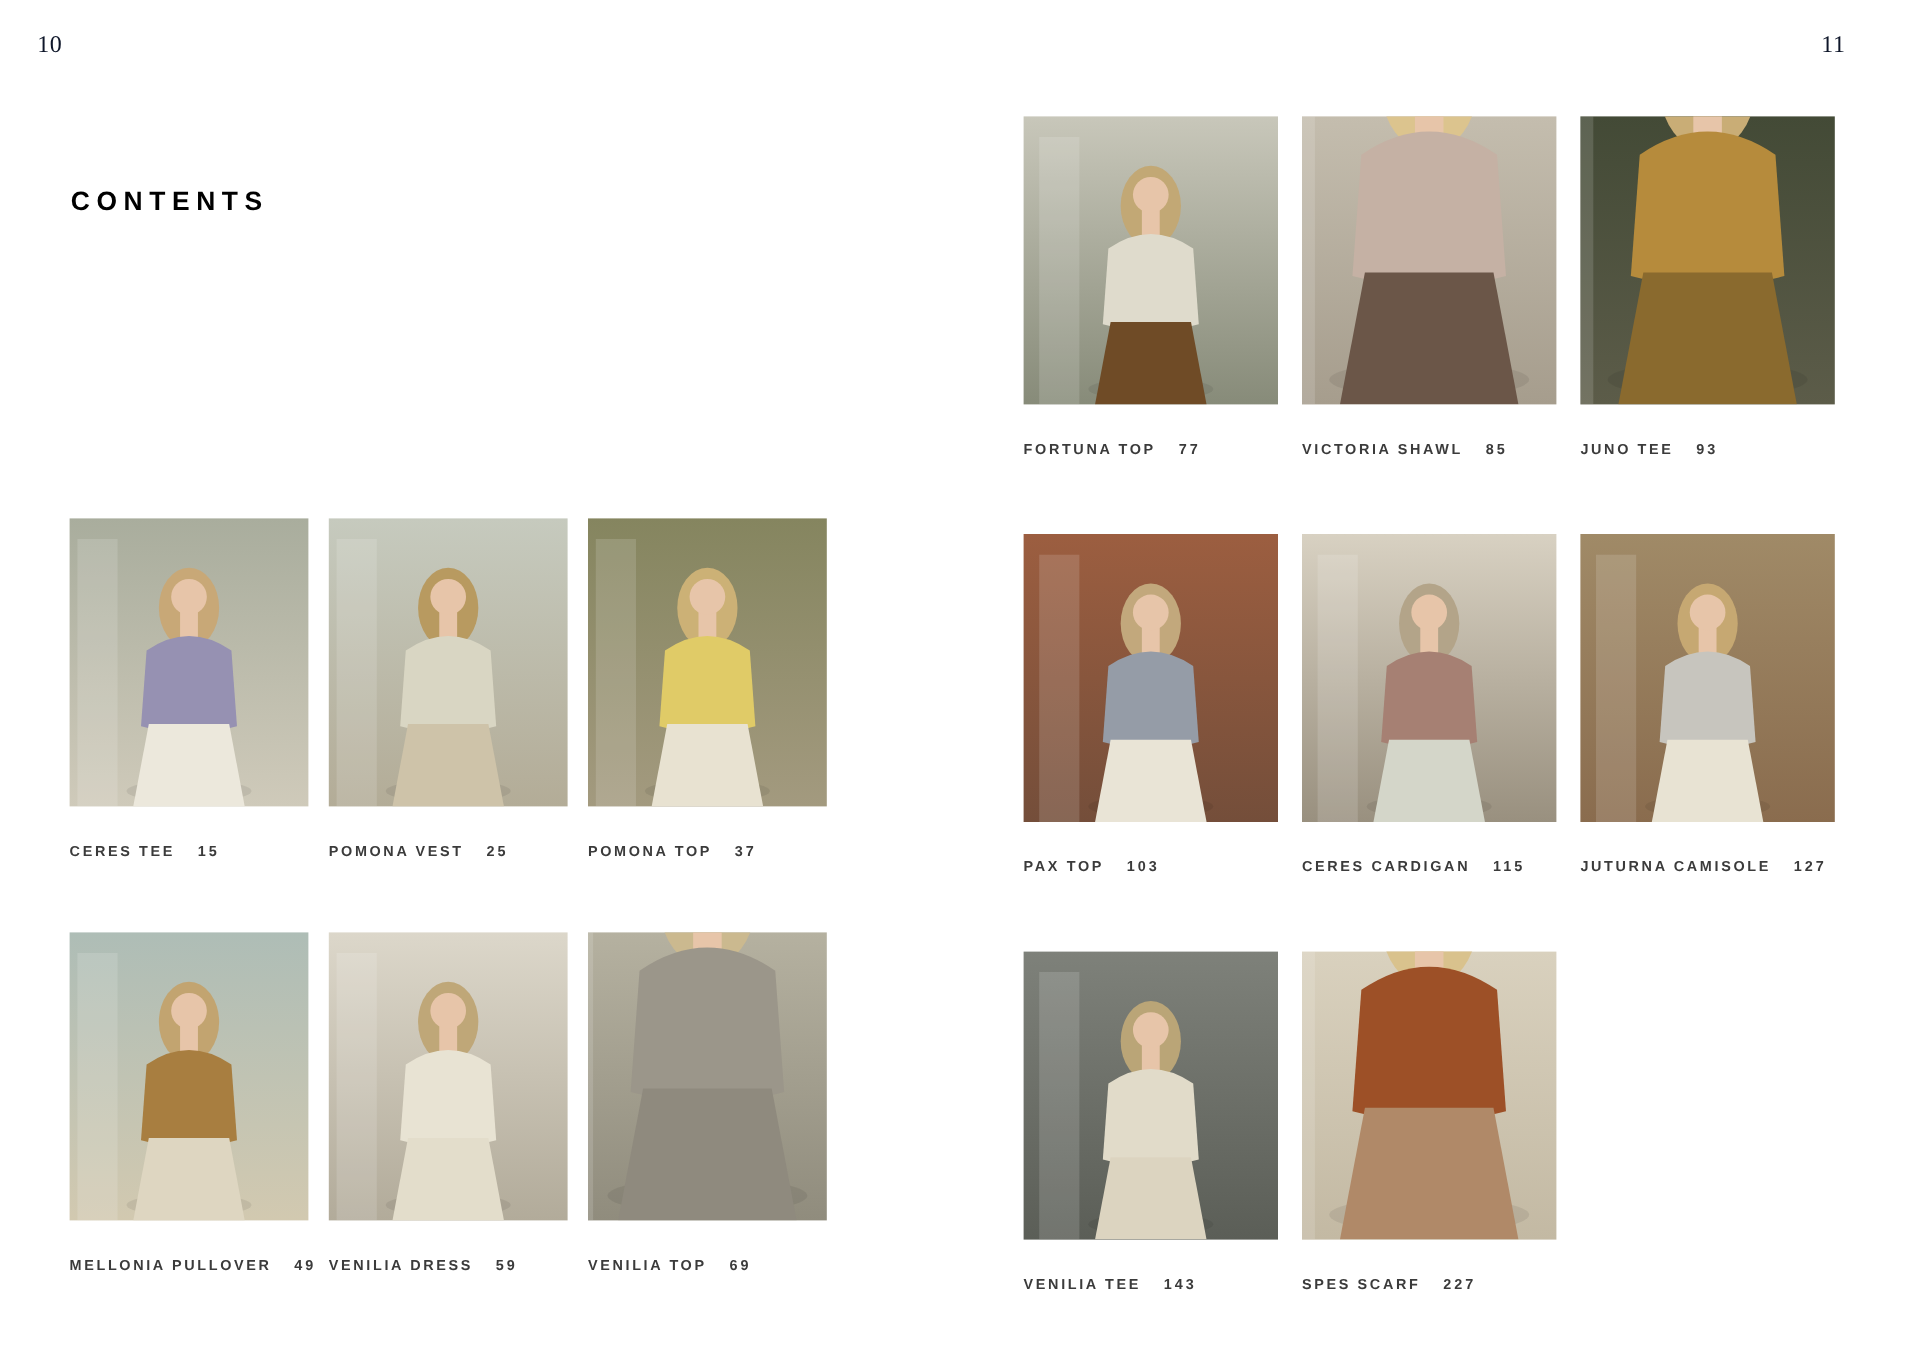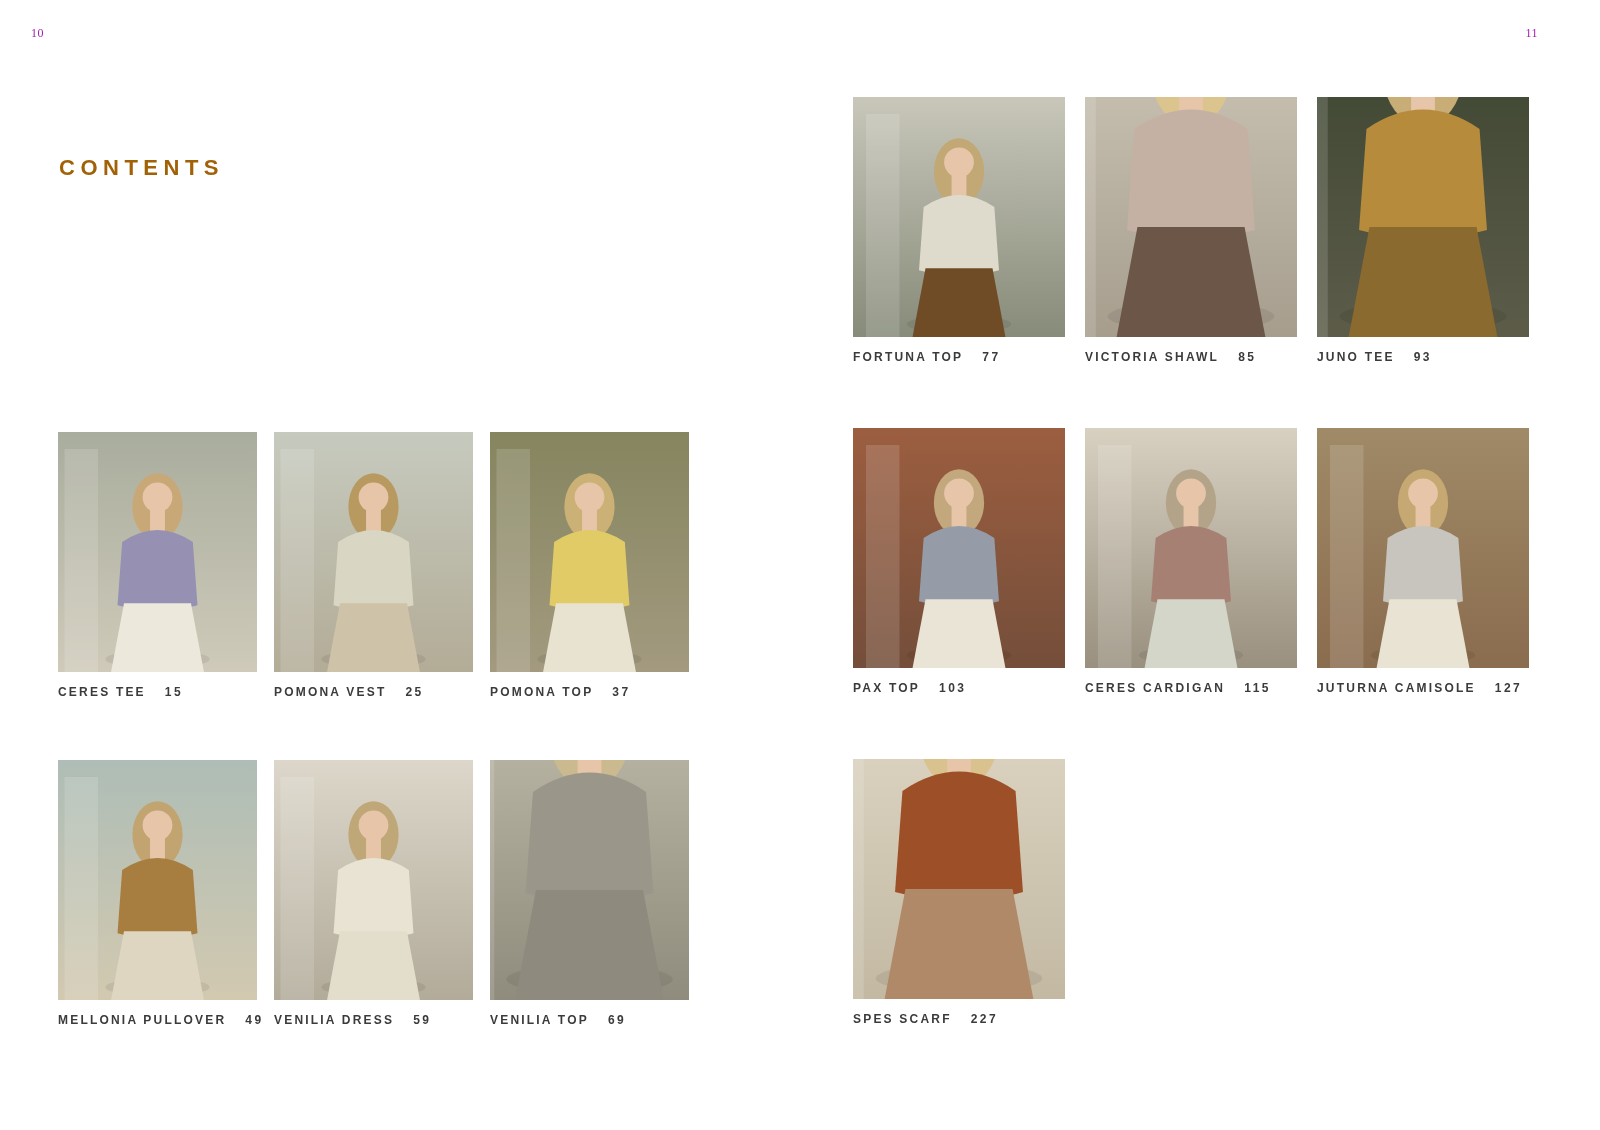--- a/index.html
+++ b/index.html
@@ -2,40 +2,40 @@
 <html><head>
 <meta charset="utf-8">
 <style>
   html,body{margin:0;padding:0;}
   body{
     width:1600px;height:1130px;position:relative;overflow:hidden;
     background:#ffffff;font-family:"Liberation Sans",sans-serif;
   }
   .folio{
     position:absolute;top:26px;font-family:"Liberation Serif",serif;
-    font-size:12px;color:#a21caf;letter-spacing:.5px;
+    font-size:20px;color:#0f172a;letter-spacing:.5px;
   }
   #folio-left{left:31px;}
   #folio-right{right:62px;}
   .heading{
     position:absolute;left:59px;top:140px;
-    font-size:22px;font-weight:700;letter-spacing:5.5px;color:#a16207;
+    font-size:22px;font-weight:700;letter-spacing:5.5px;color:#000000;
   }
   .toc-grid{position:absolute;display:grid;}
   #grid-left{left:58px;top:432px;grid-template-columns:repeat(3,199px);gap:61px 17px;}
   #grid-right{left:853px;top:97px;grid-template-columns:repeat(3,212px);gap:64px 20px;}
   figure.card{margin:0;}
   .photo{
     position:relative;width:100%;height:240px;overflow:hidden;
     background:linear-gradient(180deg,var(--bg1,#cfcabc) 0%,var(--bg2,#a8a191) 100%);
   }
   .fig{position:absolute;left:0;bottom:0;width:100%;height:93%;}
   .photo.close .fig{transform:scale(1.6);transform-origin:50% 100%;}
   figcaption.cap{
-    margin-top:13px;display:flex;align-items:baseline;
+    margin-top:30px;display:flex;align-items:baseline;
     font-size:12px;font-weight:700;letter-spacing:2.2px;color:#3b3b3b;
     white-space:nowrap;
   }
   .cap .pg{margin-left:19px;letter-spacing:2.5px;text-align:center;}
 </style>
 </head>
 <body>
 
 <div class="folio" id="folio-left">10</div>
 <div class="folio" id="folio-right">11</div>
@@ -257,20 +257,37 @@
         <path d="M64,166 L136,166 L150,240 L50,240 Z" fill="#e8e3d3"></path>
       </svg>
     </div>
     <figcaption class="cap">
       <span>JUTURNA CAMISOLE</span>
       <span class="pg">127</span>
     </figcaption>
   </figure>
 
 
+  <figure class="card">
+    <div class="photo" style="--bg1: #7e817a; --bg2: #5b5e57;">
+      <svg class="fig" viewBox="0 0 200 240" preserveAspectRatio="xMidYMax meet">
+        <rect x="0" y="0" width="36" height="240" fill="#ffffff" opacity="0.14"></rect>
+        <ellipse cx="100" cy="226" rx="56" ry="10" fill="#000000" opacity="0.07"></ellipse>
+        <ellipse cx="100" cy="62" rx="27" ry="36" fill="#baa577"></ellipse>
+        <rect x="92" y="60" width="16" height="34" fill="#e7c5a9"></rect>
+        <circle cx="100" cy="52" r="16" fill="#e7c5a9"></circle>
+        <path d="M62,100 Q100,74 138,100 L143,168 Q100,180 57,168 Z" fill="#e1dbc9"></path>
+        <path d="M64,166 L136,166 L150,240 L50,240 Z" fill="#dcd4c0"></path>
+      </svg>
+    </div>
+    <figcaption class="cap">
+      <span>VENILIA TEE</span>
+      <span class="pg">143</span>
+    </figcaption>
+  </figure>
 
   <figure class="card">
     <div class="photo close" style="--bg1: #d9d1be; --bg2: #c3b9a3;">
       <svg class="fig" viewBox="0 0 200 240" preserveAspectRatio="xMidYMax meet">
         <rect x="0" y="0" width="36" height="240" fill="#ffffff" opacity="0.14"></rect>
         <ellipse cx="100" cy="226" rx="56" ry="10" fill="#000000" opacity="0.07"></ellipse>
         <ellipse cx="100" cy="62" rx="27" ry="36" fill="#d9c28d"></ellipse>
         <rect x="92" y="60" width="16" height="34" fill="#e7c5a9"></rect>
         <circle cx="100" cy="52" r="16" fill="#e7c5a9"></circle>
         <path d="M62,100 Q100,74 138,100 L143,168 Q100,180 57,168 Z" fill="#9d5027"></path>

